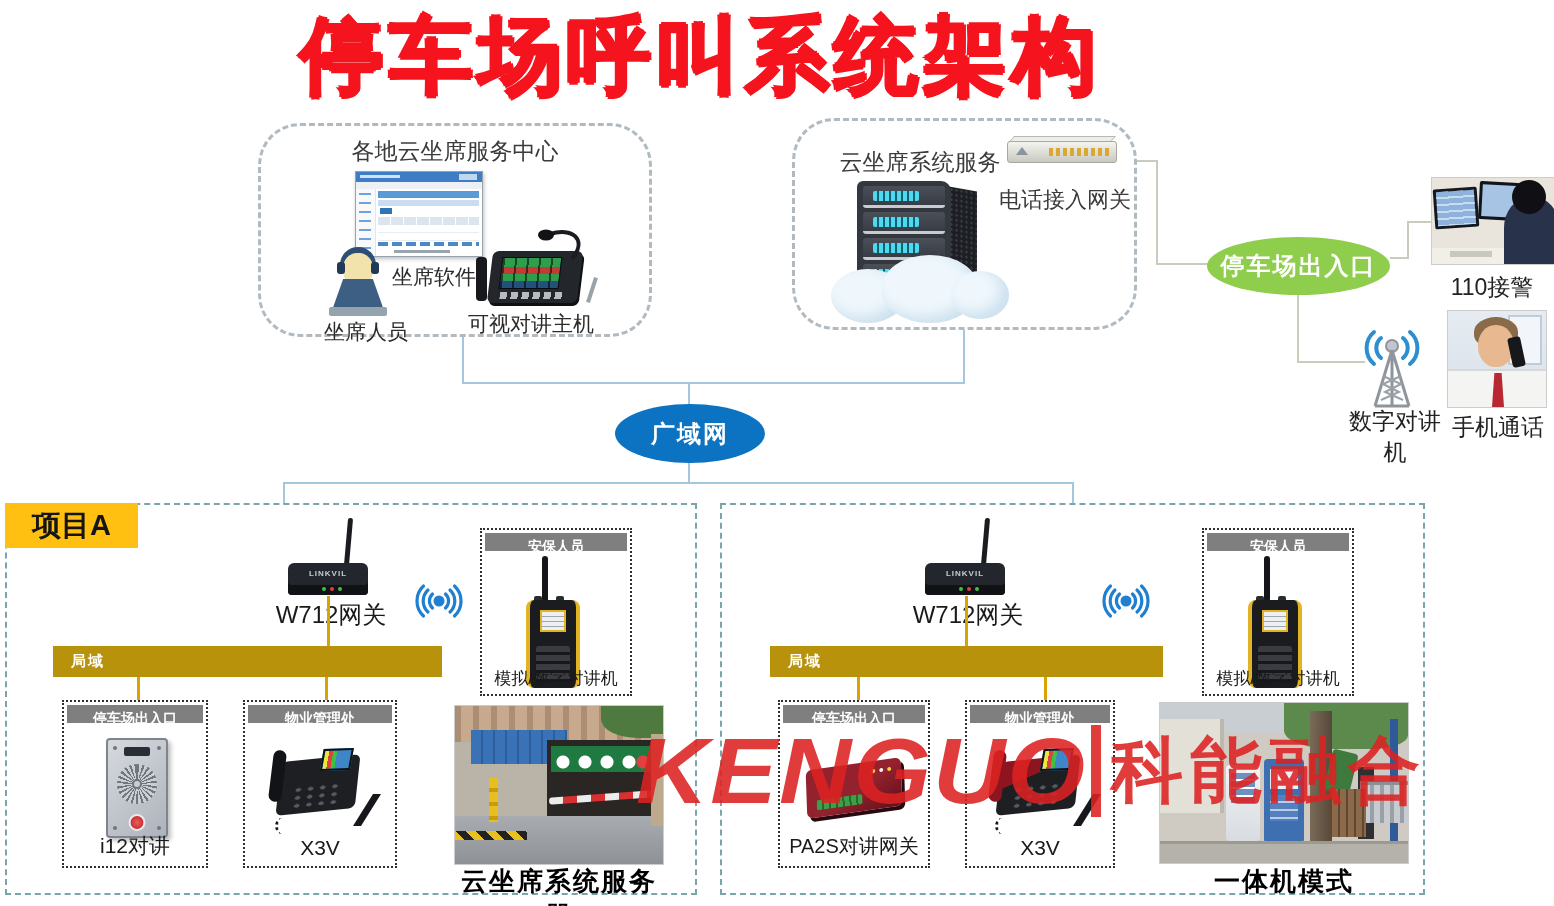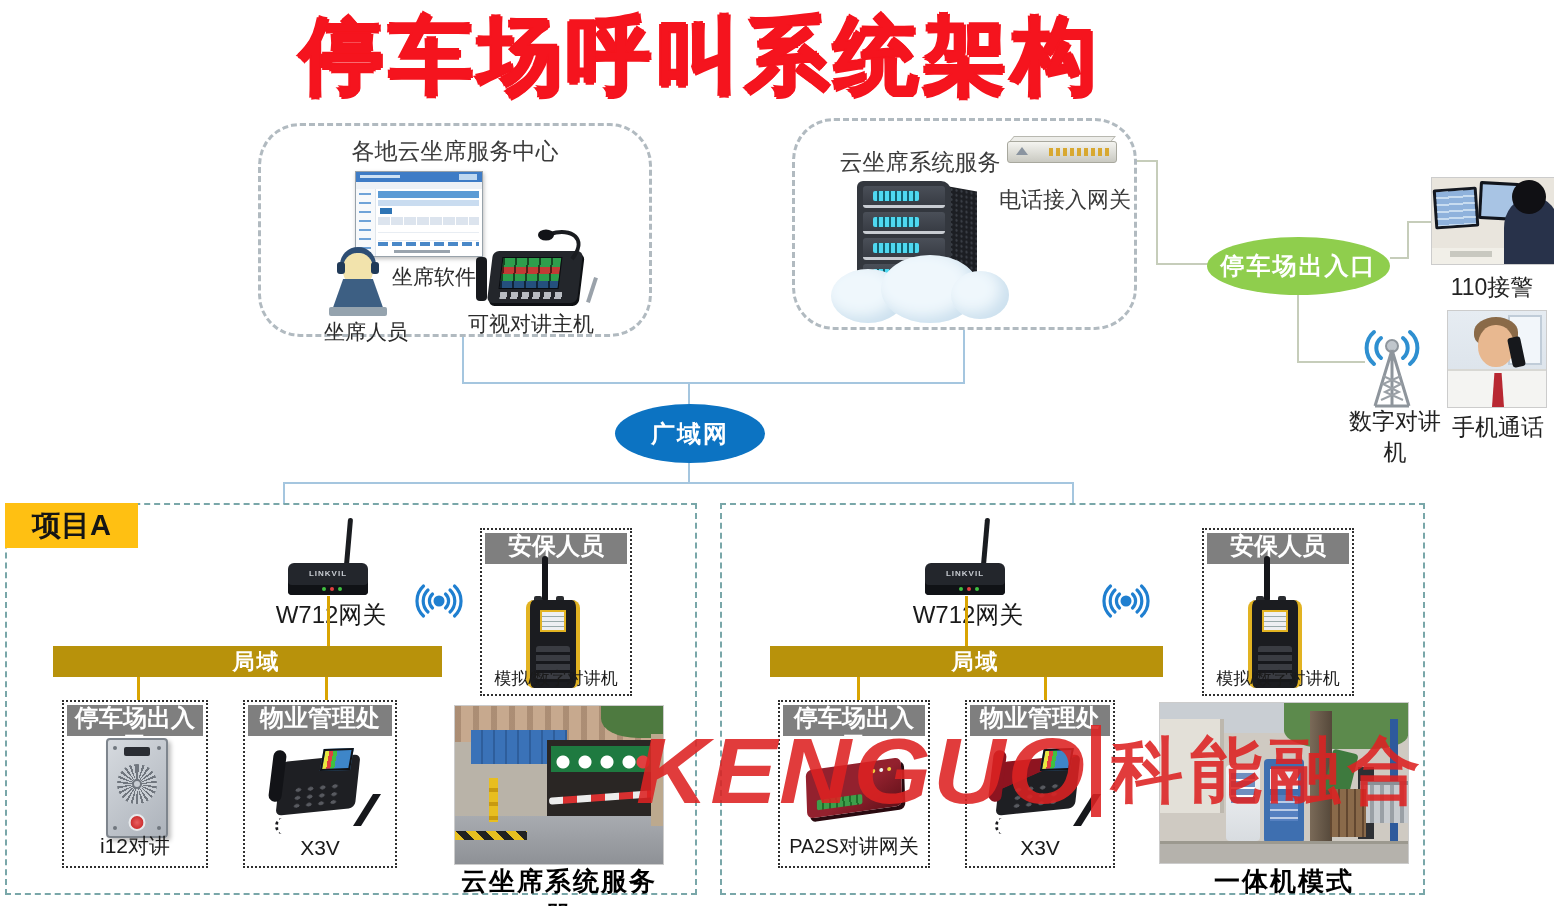--- a/index.html
+++ b/index.html
@@ -10,22 +10,22 @@
 
   
   .main-title { left:300px; top:0; width:930px; 
     font-size:84px; font-weight:900; color:#F5141E; letter-spacing:5px;
     text-shadow:2px 0 0 #F5141E,-2px 0 0 #F5141E,0 2px 0 #F5141E,0 -2px 0 #F5141E; }
 
   
   .dash-top { border:3px dashed #B1BAC0; border-radius:42px; background:#fff; }
   .proj-box { border:2px dashed #79A7A9; background:transparent; }
   .inner-box { border:2px dotted #2F2F2F; background:#fff; }
-  .inner-hdr { position:absolute; left:3px; right:3px; top:3px; height:31px; line-height:26px;
-    background:#7F7F7F; color:#fff; font-weight:bold; font-size:24px; text-align:center; }
+  .inner-hdr { position:absolute; left:3px; right:3px; top:3px; height:18px; line-height:26px;
+    background:#7F7F7F; color:#fff; font-weight:bold; font-size:14px; text-align:center; }
   .dev-label { position:absolute; left:0; right:0; bottom:6px; text-align:center;
     font-size:21px; color:#1A1A1A; }
 
   .lbl { color:#3B3B3B; text-align:center; }
   .caption { font-size:26px; font-weight:900; color:#000; text-align:center; letter-spacing:2px; }
 
   
   .bl { background:#A5C6DF; }   
   .gl { background:#C6CDBA; }   
   .yl { background:#D9A402; }   
@@ -33,22 +33,22 @@
   
   .ellipse { border-radius:50%; display:flex; align-items:center; justify-content:center;
     color:#fff; font-weight:bold; font-size:24px; letter-spacing:2px; }
   .op-ellipse { background:#8FCE4D; }
   .wan-ellipse { background:#0C73C2; }
 
   
   .proj-tag { display:flex; align-items:center; justify-content:center;
     font-size:29px; font-weight:800; color:#151515; z-index:3; }
 
-  .lan-bar { background:#B8920B; color:#fff; font-size:22px; font-weight:bold;
-    display:flex; align-items:center; justify-content:center; letter-spacing:2px;padding-left:18px; }
+  .lan-bar { background:#B8920B; color:#fff; font-size:15px; font-weight:bold;
+    display:flex; align-items:center; letter-spacing:2px;padding-left:18px; }
 
   
   .shot { background:#fff; border:1px solid #98A2AA; box-shadow:1px 2px 4px rgba(0,0,0,.25); }
   .shot .bar { position:absolute; left:0; top:0; right:0; height:10px; background:#3E7CC6; }
   .shot .bar i { position:absolute; left:4px; top:3px; width:40px; height:3px; background:#CFE2F4; }
   .shot .bar b { position:absolute; right:5px; top:2px; width:18px; height:6px; background:#BFD8F0; }
   .shot .nav { position:absolute; left:0; top:10px; right:0; height:7px; background:#EDF1F6; }
   .shot .side { position:absolute; left:0; top:17px; bottom:0; width:20px; background:#F7F9FB;
     border-right:1px solid #E0E6EC;
     background-image:repeating-linear-gradient(#6FA3D8 0 2px, transparent 2px 9px);

